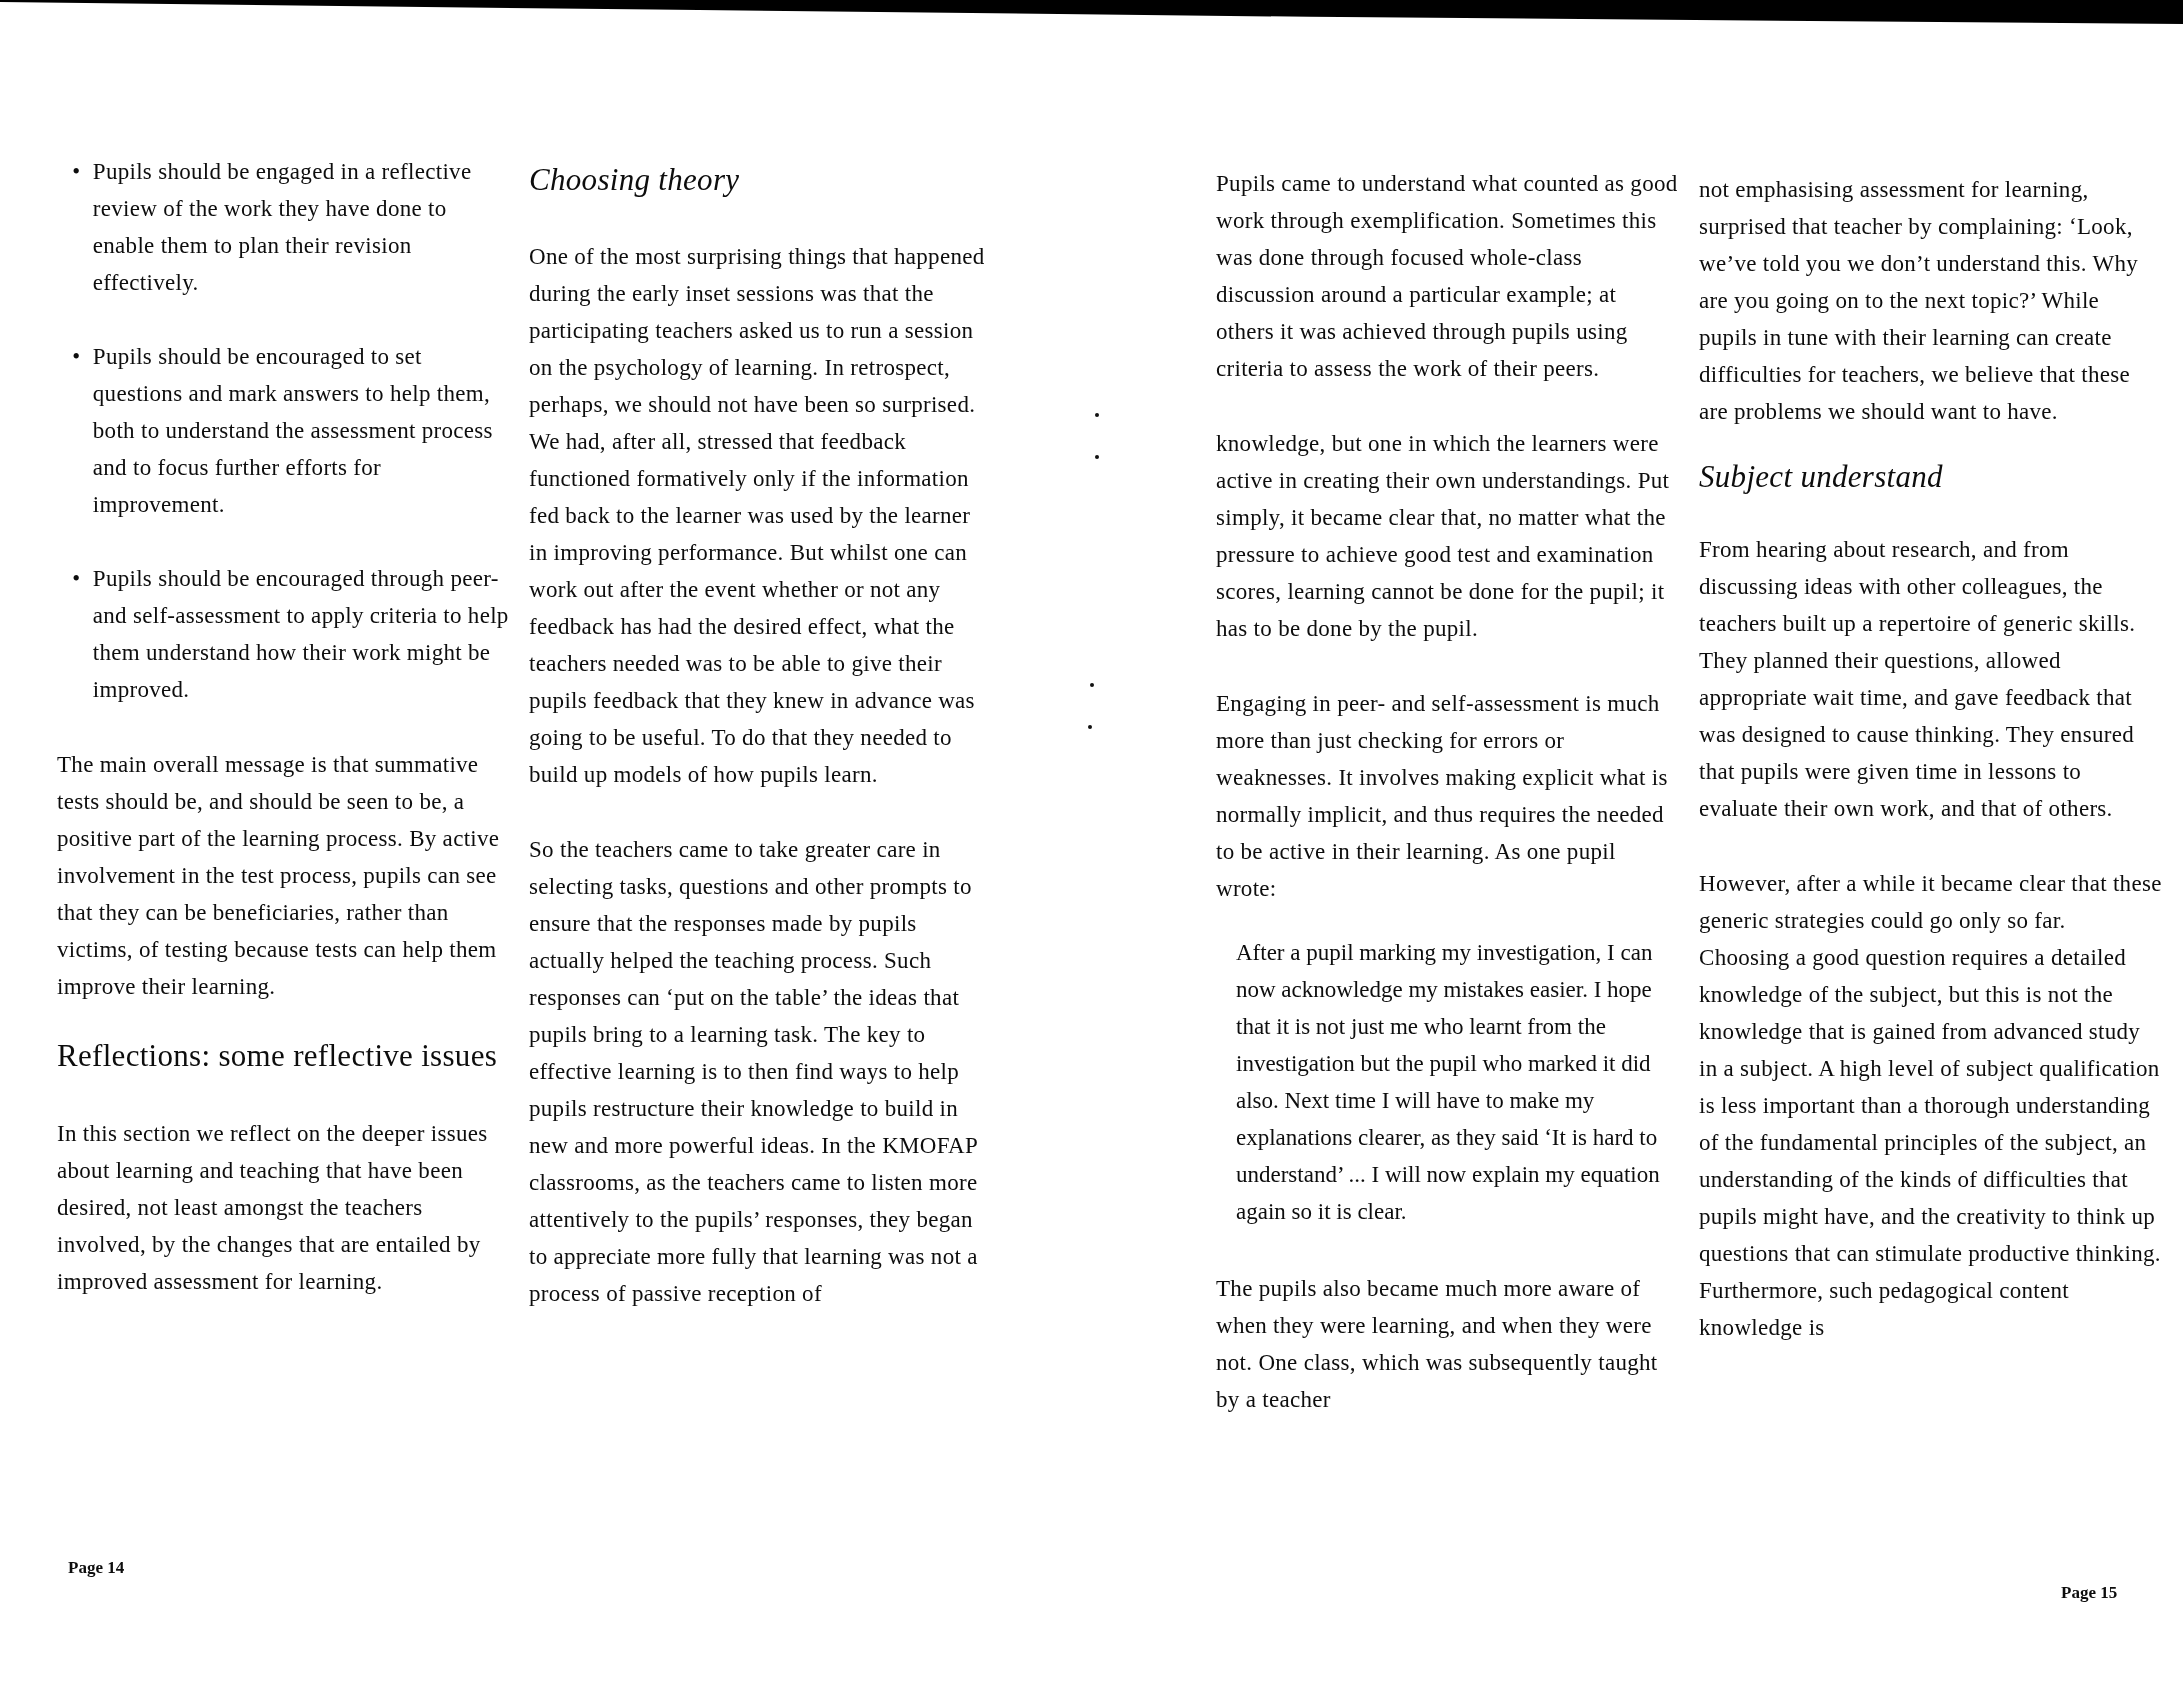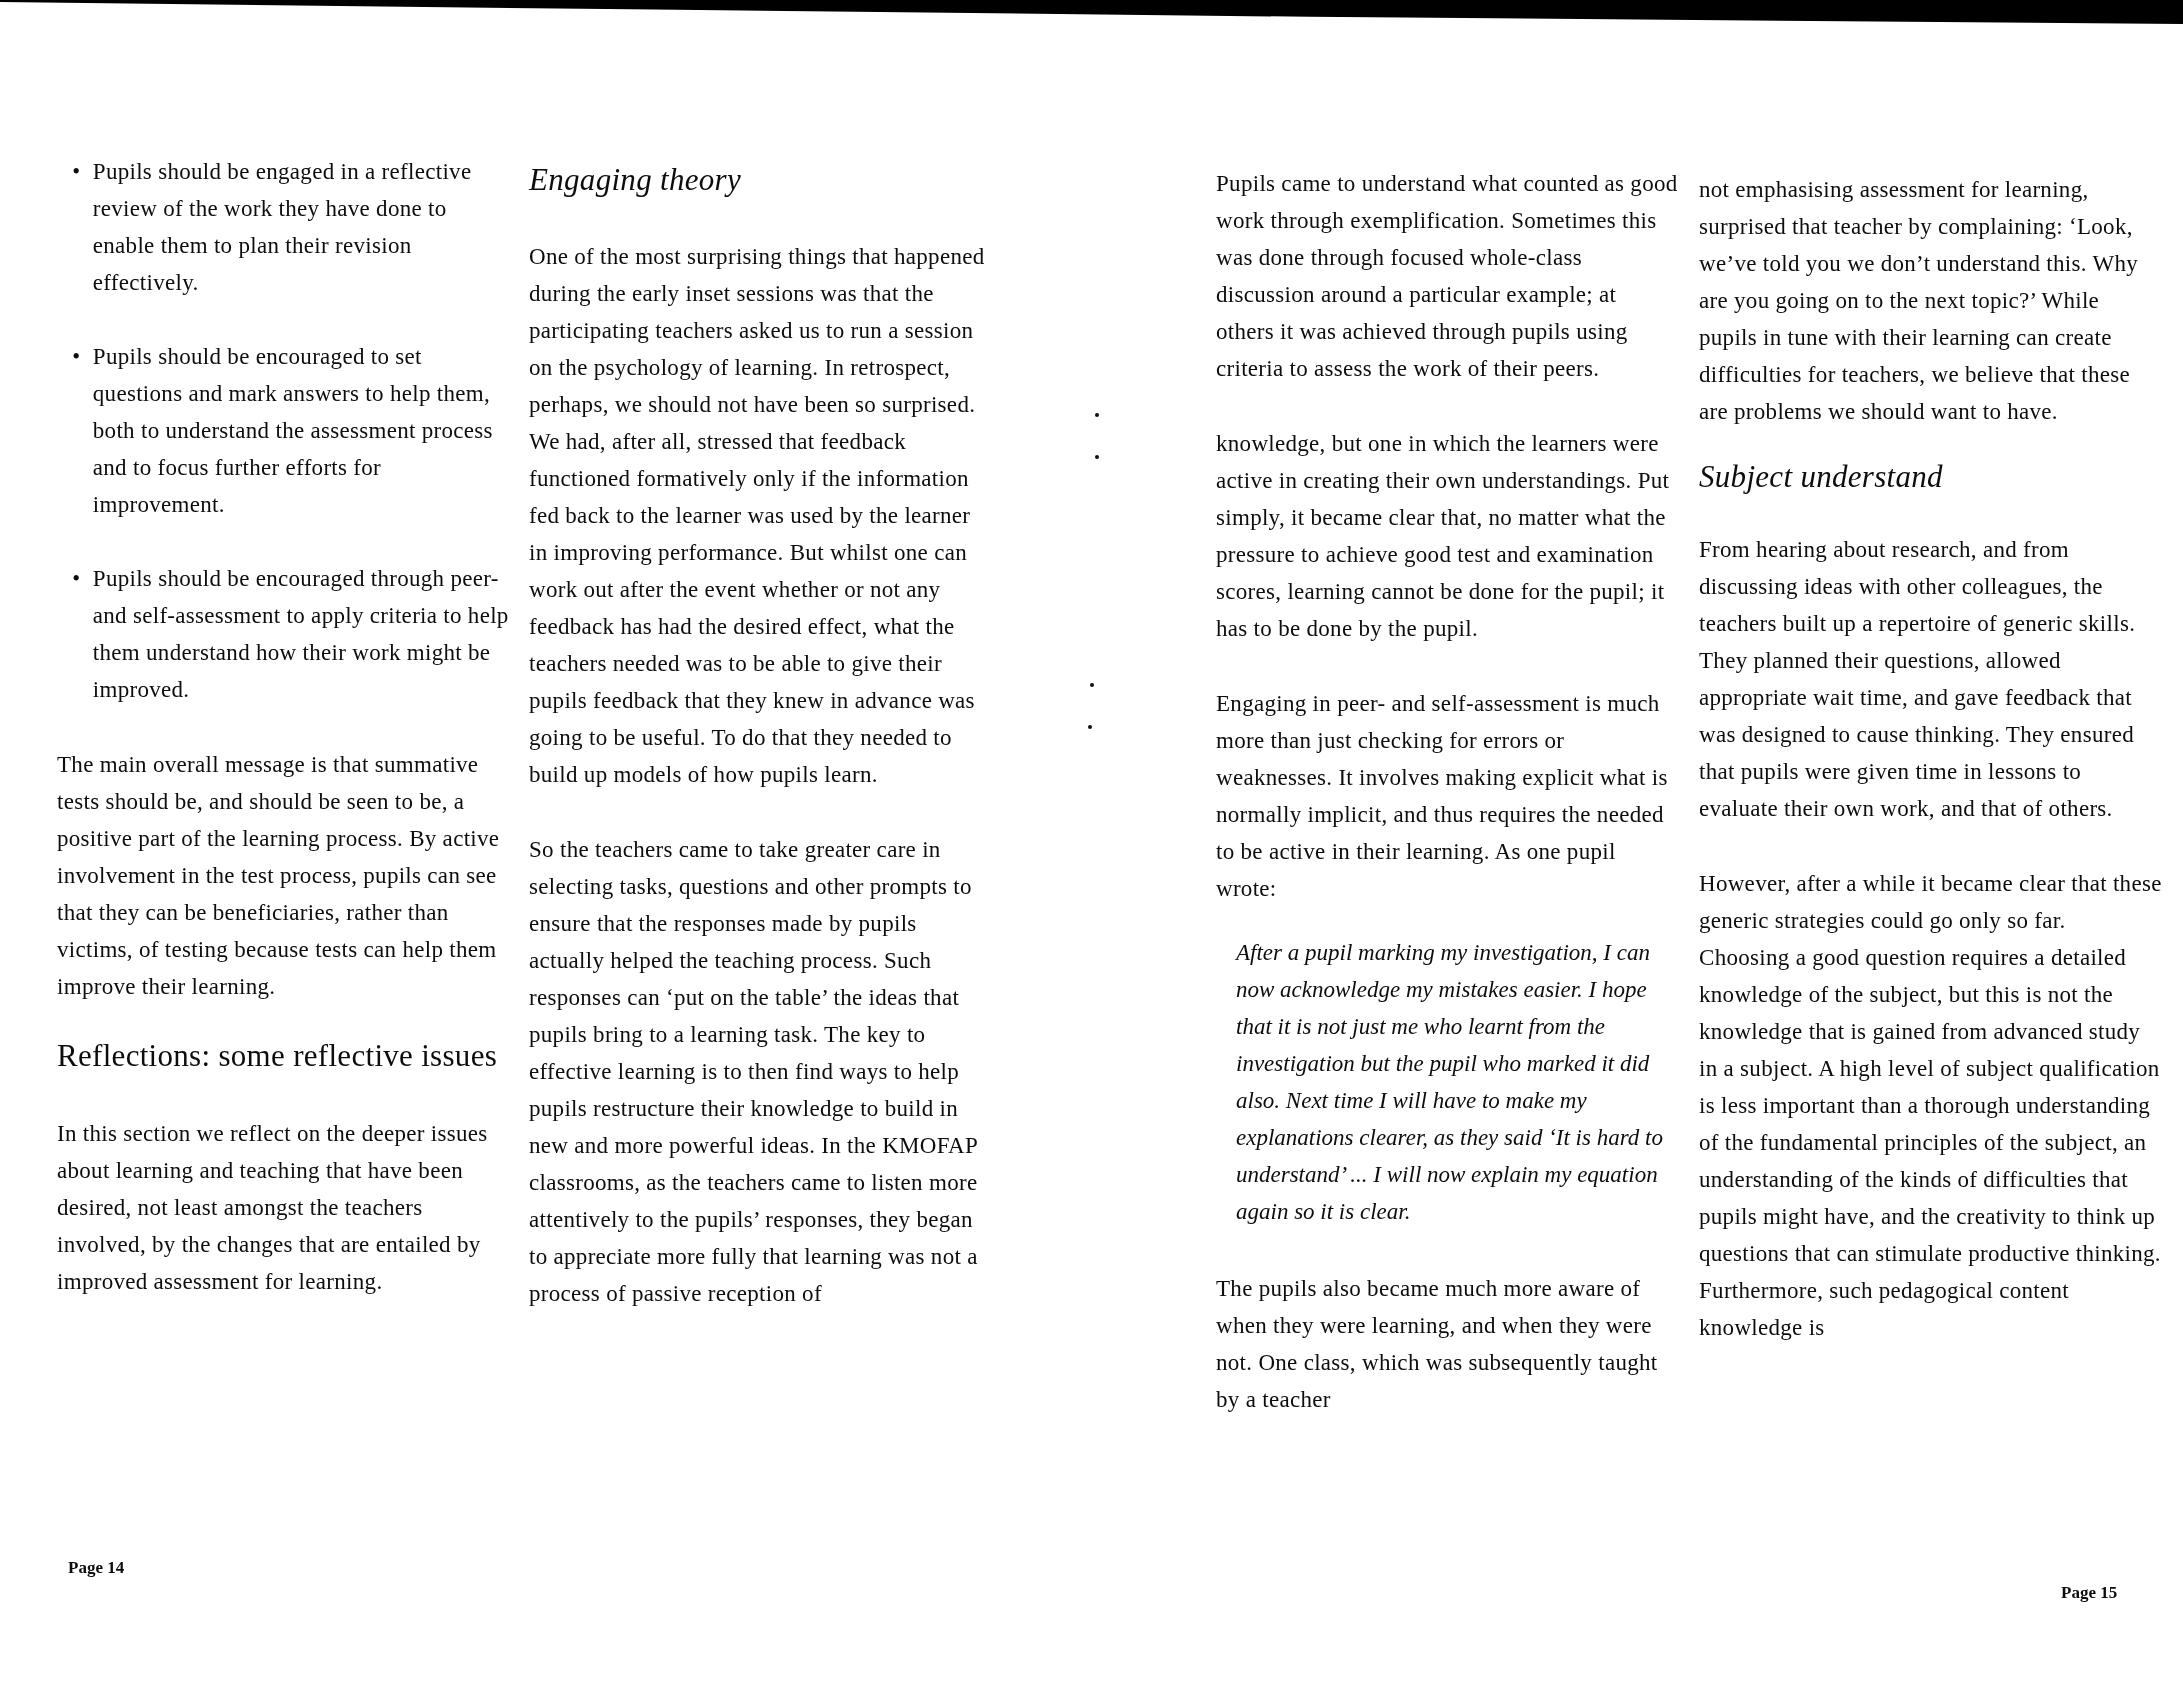--- a/index.html
+++ b/index.html
@@ -30,21 +30,21 @@
     font-size: 22.5px;
   }
   .heading-italic {
     font-style: italic; font-size: 31px; line-height: 40px; margin: 0 0 38px 0;
     font-weight: normal;
   }
   .heading-plain {
     font-size: 31px; line-height: 36px; margin: 0 0 41px 0; font-weight: normal;
   }
   .quote {
-    font-style: italic; margin: 0 0 40px 20px !important;
+    margin: 0 0 40px 20px !important;
     letter-spacing: 0;
   }
   .page-num {
     position: absolute; font-size: 17px; font-weight: bold;
   }
   .speck { position: absolute; width: 4px; height: 4px; background: #111; border-radius: 50%; }
 </style>
 </head>
 <body>
 
@@ -64,21 +64,21 @@
       <span class="bullet-dot">•</span>
       <span>Pupils should be encouraged through peer- and self-assessment to apply criteria to help them understand how their work might be improved.</span>
     </li>
   </ul>
   <p style="margin-bottom:33px;">The main overall message is that summative tests should be, and should be seen to be, a positive part of the learning process. By active involvement in the test process, pupils can see that they can be beneficiaries, rather than victims, of testing because tests can help them improve their learning.</p>
   <h2 class="heading-plain">Reflections: some reflective issues</h2>
   <p class="last">In this section we reflect on the deeper issues about learning and teaching that have been desired, not least amongst the teachers involved, by the changes that are entailed by improved assessment for learning.</p>
 </div>
 
 <div class="col" style="left:529px; top:160px; width:457px;">
-  <h3 class="heading-italic">Engaging theory</h3>
+  <h3 class="heading-italic">Choosing theory</h3>
   <p>One of the most surprising things that happened during the early inset sessions was that the participating teachers asked us to run a session on the psychology of learning. In retrospect, perhaps, we should not have been so surprised. We had, after all, stressed that feedback functioned formatively only if the information fed back to the learner was used by the learner in improving performance. But whilst one can work out after the event whether or not any feedback has had the desired effect, what the teachers needed was to be able to give their pupils feedback that they knew in advance was going to be useful. To do that they needed to build up models of how pupils learn.</p>
   <p class="last">So the teachers came to take greater care in selecting tasks, questions and other prompts to ensure that the responses made by pupils actually helped the teaching process. Such responses can ‘put on the table’ the ideas that pupils bring to a learning task. The key to effective learning is to then find ways to help pupils restructure their knowledge to build in new and more powerful ideas. In the KMOFAP classrooms, as the teachers came to listen more attentively to the pupils’ responses, they began to appreciate more fully that learning was not a process of passive reception of</p>
 </div>
 
 <div class="page-num" style="left:68px; top:1558px;">Page 14</div>
 
 <span class="speck" style="left:1095px; top:413px;"></span>
 <span class="speck" style="left:1095px; top:455px;"></span>
 <span class="speck" style="left:1090px; top:683px;"></span>
 <span class="speck" style="left:1088px; top:725px;"></span>

